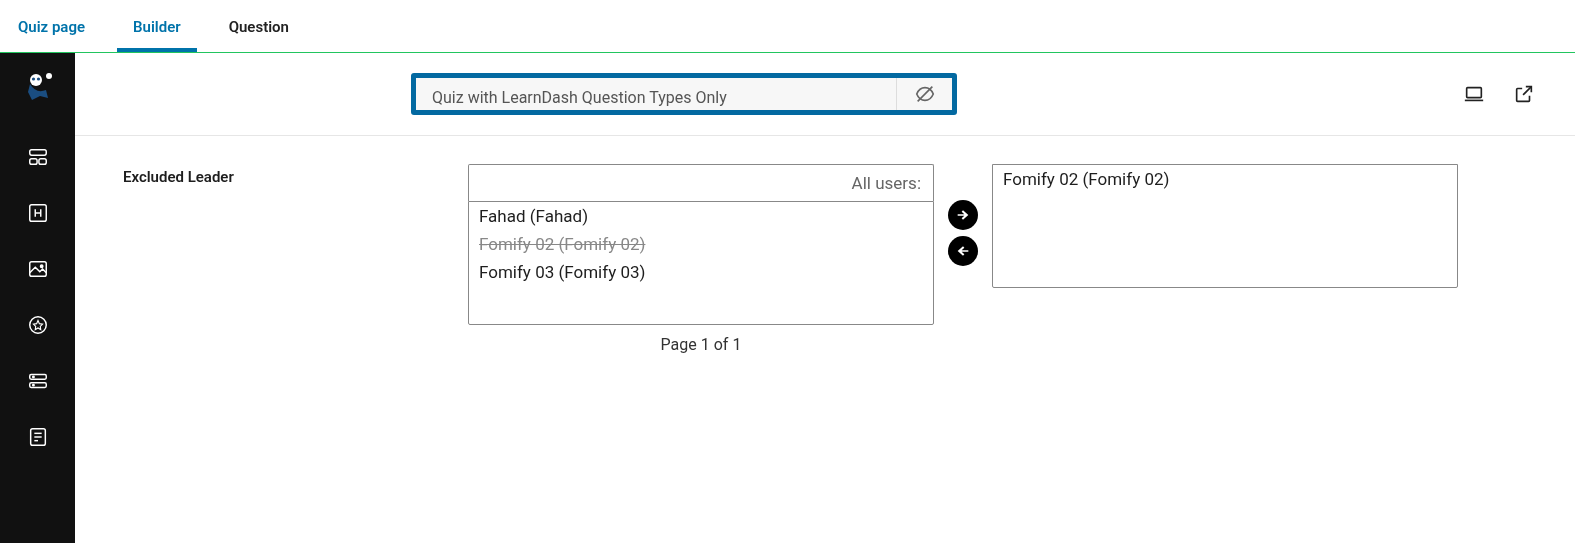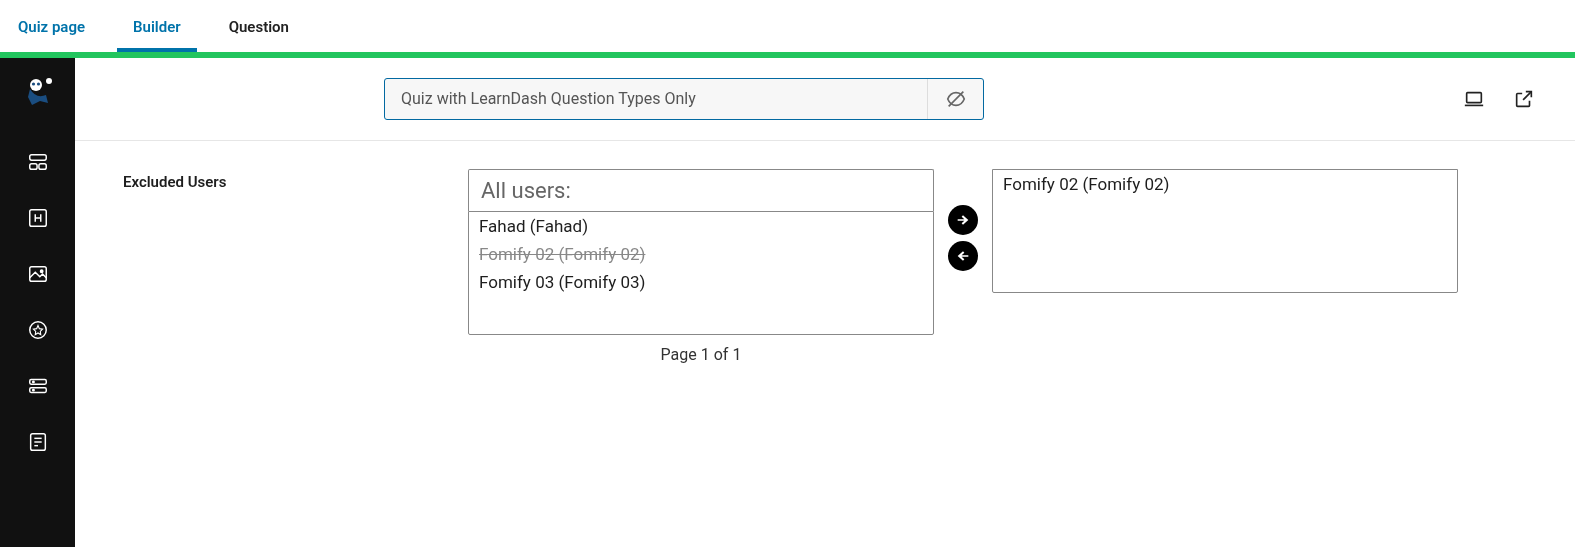--- a/index.html
+++ b/index.html
@@ -1,52 +1,52 @@
 <!DOCTYPE html>
 <html><head>
 <meta charset="utf-8">
 <style>
 * { box-sizing: border-box; margin: 0; padding: 0; }
 body { font-family: -apple-system, BlinkMacSystemFont, "Segoe UI", Roboto, sans-serif; font-size: 14px; color: #1e1e1e; background: #fff; }
 
-.top-tabs { display: flex; gap: 40px; padding: 10px 14px 0 14px; border-bottom: 6px solid #22c55e; }
+.top-tabs { display: flex; gap: 40px; padding: 10px 14px 0 14px; border-bottom: 1px solid #22c55e; }
 .top-tabs .tab { padding: 8px 4px 16px 4px; font-size: 15px; font-weight: 600; cursor: pointer; position: relative; }
 .top-tabs .tab.link { color: #0073aa; }
 .top-tabs .tab.active { color: #0073aa; }
 .top-tabs .tab.active::after { content:""; position:absolute; left:-12px; right:-12px; bottom:0; height:4px; background:#0073aa; }
 .top-tabs .tab.inactive { color: #222; }
 
 .layout { display: flex; }
 .sidebar { width: 75px; background: #111; display: flex; flex-direction: column; align-items: center; padding-top: 14px; gap: 32px; min-height: 490px; }
 .sidebar .sb-item { width: 24px; height: 24px; display:flex; align-items:center; justify-content:center; cursor:pointer; }
 .logo-wrap { width: 42px; height: 42px; display:flex; align-items:center; justify-content:center; margin-bottom: 4px; }
 
 .content { flex:1; }
 
 .header-row { display:flex; align-items:center; padding: 20px 40px; border-bottom: 1px solid #e6e6e6; }
-.quiz-title-box { margin-left:auto; display:flex; align-items:stretch; border:1px solid #0369a1; border-radius:3px; background:#f7f7f7; width: 600px; height:42px; }
+.quiz-title-box { margin-left:auto; display:flex; align-items:stretch; border:5px solid #0369a1; border-radius:3px; background:#f7f7f7; width: 546px; height:42px; }
 .quiz-title-box .title-text { flex:1; padding: 10px 16px; color:#555; font-size:16px; }
 .quiz-title-box .hide-btn { width:56px; display:flex; align-items:center; justify-content:center; border-left:1px solid #ddd; cursor:pointer; }
 .header-right { margin-left:auto; display:flex; gap:28px; padding-left: 210px; }
 .hdr-icon { width:22px; height:22px; cursor:pointer; display:flex; align-items:center; justify-content:center; }
 
 .settings-body { padding: 28px 48px; }
 .setting-row { display:flex; align-items:flex-start; margin-bottom: 30px; }
 .setting-label { width: 345px; font-weight:600; font-size:15px; padding-top:4px; }
 .setting-controls { display:flex; align-items:center; gap: 18px; }
 
 .help-circle { width:22px; height:22px; border:1.5px solid #888; border-radius:50%; display:flex; align-items:center; justify-content:center; color:#888; font-size:13px; font-weight:600; cursor:pointer; }
 
 .toggle { width:44px; height:22px; background:#0099dd; border-radius:11px; position:relative; cursor:pointer; }
 .toggle .track-mark { position:absolute; left:9px; top:50%; transform:translateY(-50%); width:2px; height:8px; background:#fff; border-radius:1px; }
 .toggle .knob { position:absolute; right:3px; top:3px; width:16px; height:16px; background:#fff; border-radius:50%; }
 
 .dual-list { display:flex; align-items:flex-start; gap: 14px; }
 .list-col { width: 466px; }
-.list-header { border:1px solid #888; border-bottom:none; border-radius:2px 2px 0 0; padding: 8px 12px; font-size:22px; color:#666; }
+.list-header { border:1px solid #888; border-bottom:none; border-radius:2px 2px 0 0; padding: 8px 12px; font-size:17px; color:#666;text-align:right; }
 .list-box { border:1px solid #888; border-radius:0 0 2px 2px; height: 124px; overflow-y: scroll; }
 .list-item { padding: 4px 10px; font-size:17px; cursor:pointer; }
 .list-item.struck { text-decoration: line-through; color:#888; }
 .transfer-btns { display:flex; flex-direction:column; gap:6px; justify-content:center; padding-top: 36px; }
 .circle-btn { width:30px; height:30px; background:#000; border-radius:50%; display:flex; align-items:center; justify-content:center; cursor:pointer; }
 .pagination { text-align:center; margin-top:10px; font-size:16px; color:#333; }
 
 
 .list-box::-webkit-scrollbar { width:16px; }
 .list-box::-webkit-scrollbar-track { background:#f0f0f0; }
@@ -142,21 +142,21 @@
             <path d="M18 14 V19 A1 1 0 0 1 17 20 H5 A1 1 0 0 1 4 19 V7 A1 1 0 0 1 5 6 H10"></path>
           </svg>
         </div>
       </div>
     </div>
 
     <div class="settings-body">
 
 
       <div class="setting-row">
-        <div class="setting-label">Excluded Users</div>
+        <div class="setting-label">Excluded Leader</div>
         <div>
           <div class="dual-list">
             <div class="list-col">
               <div class="list-header">All users:</div>
               <div class="list-box">
                 <div class="list-item">Fahad (Fahad)</div>
                 <div class="list-item struck">Fomify 02 (Fomify 02)</div>
                 <div class="list-item">Fomify 03 (Fomify 03)</div>
               </div>
               <div class="pagination">Page 1 of 1</div>

